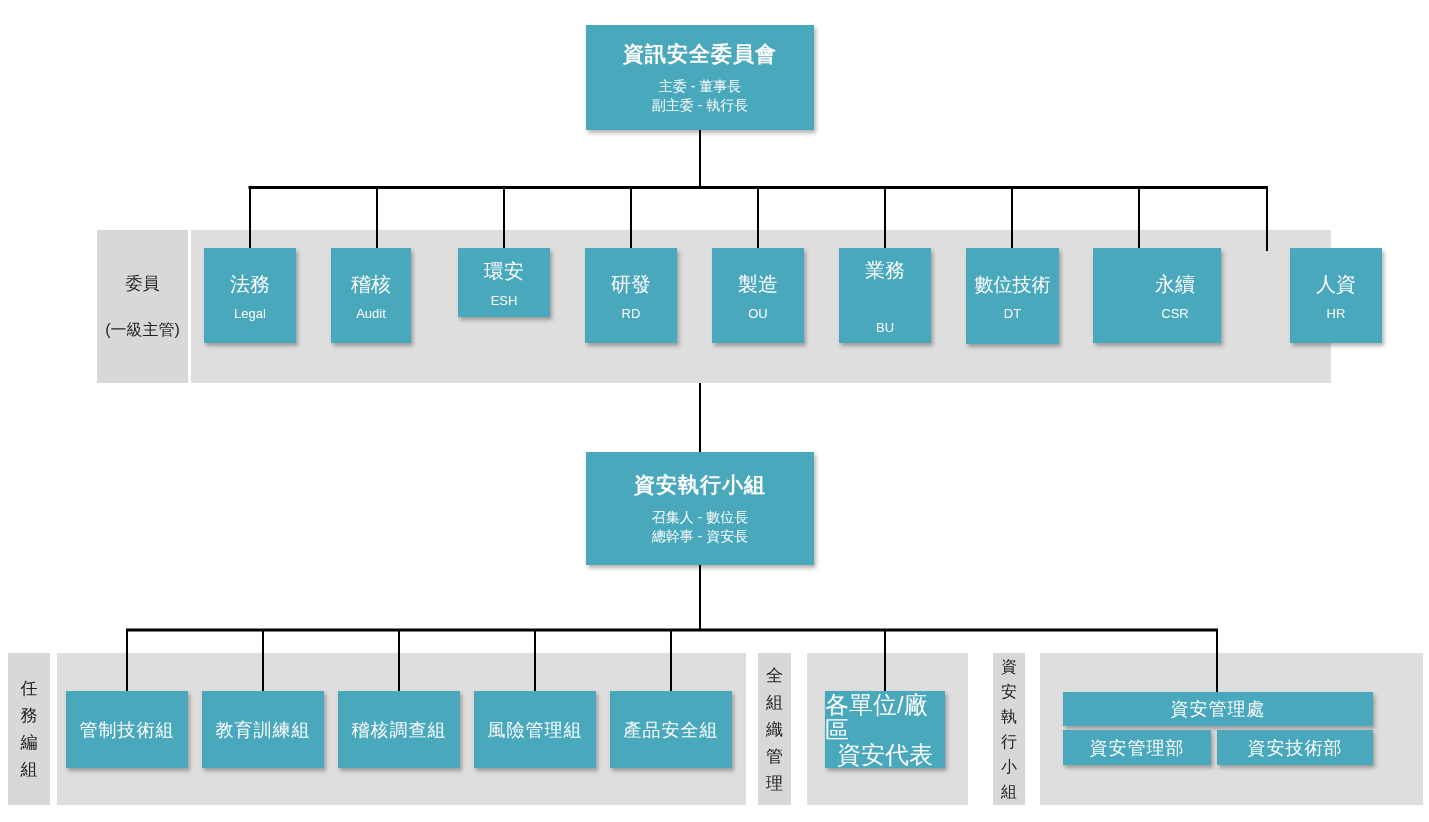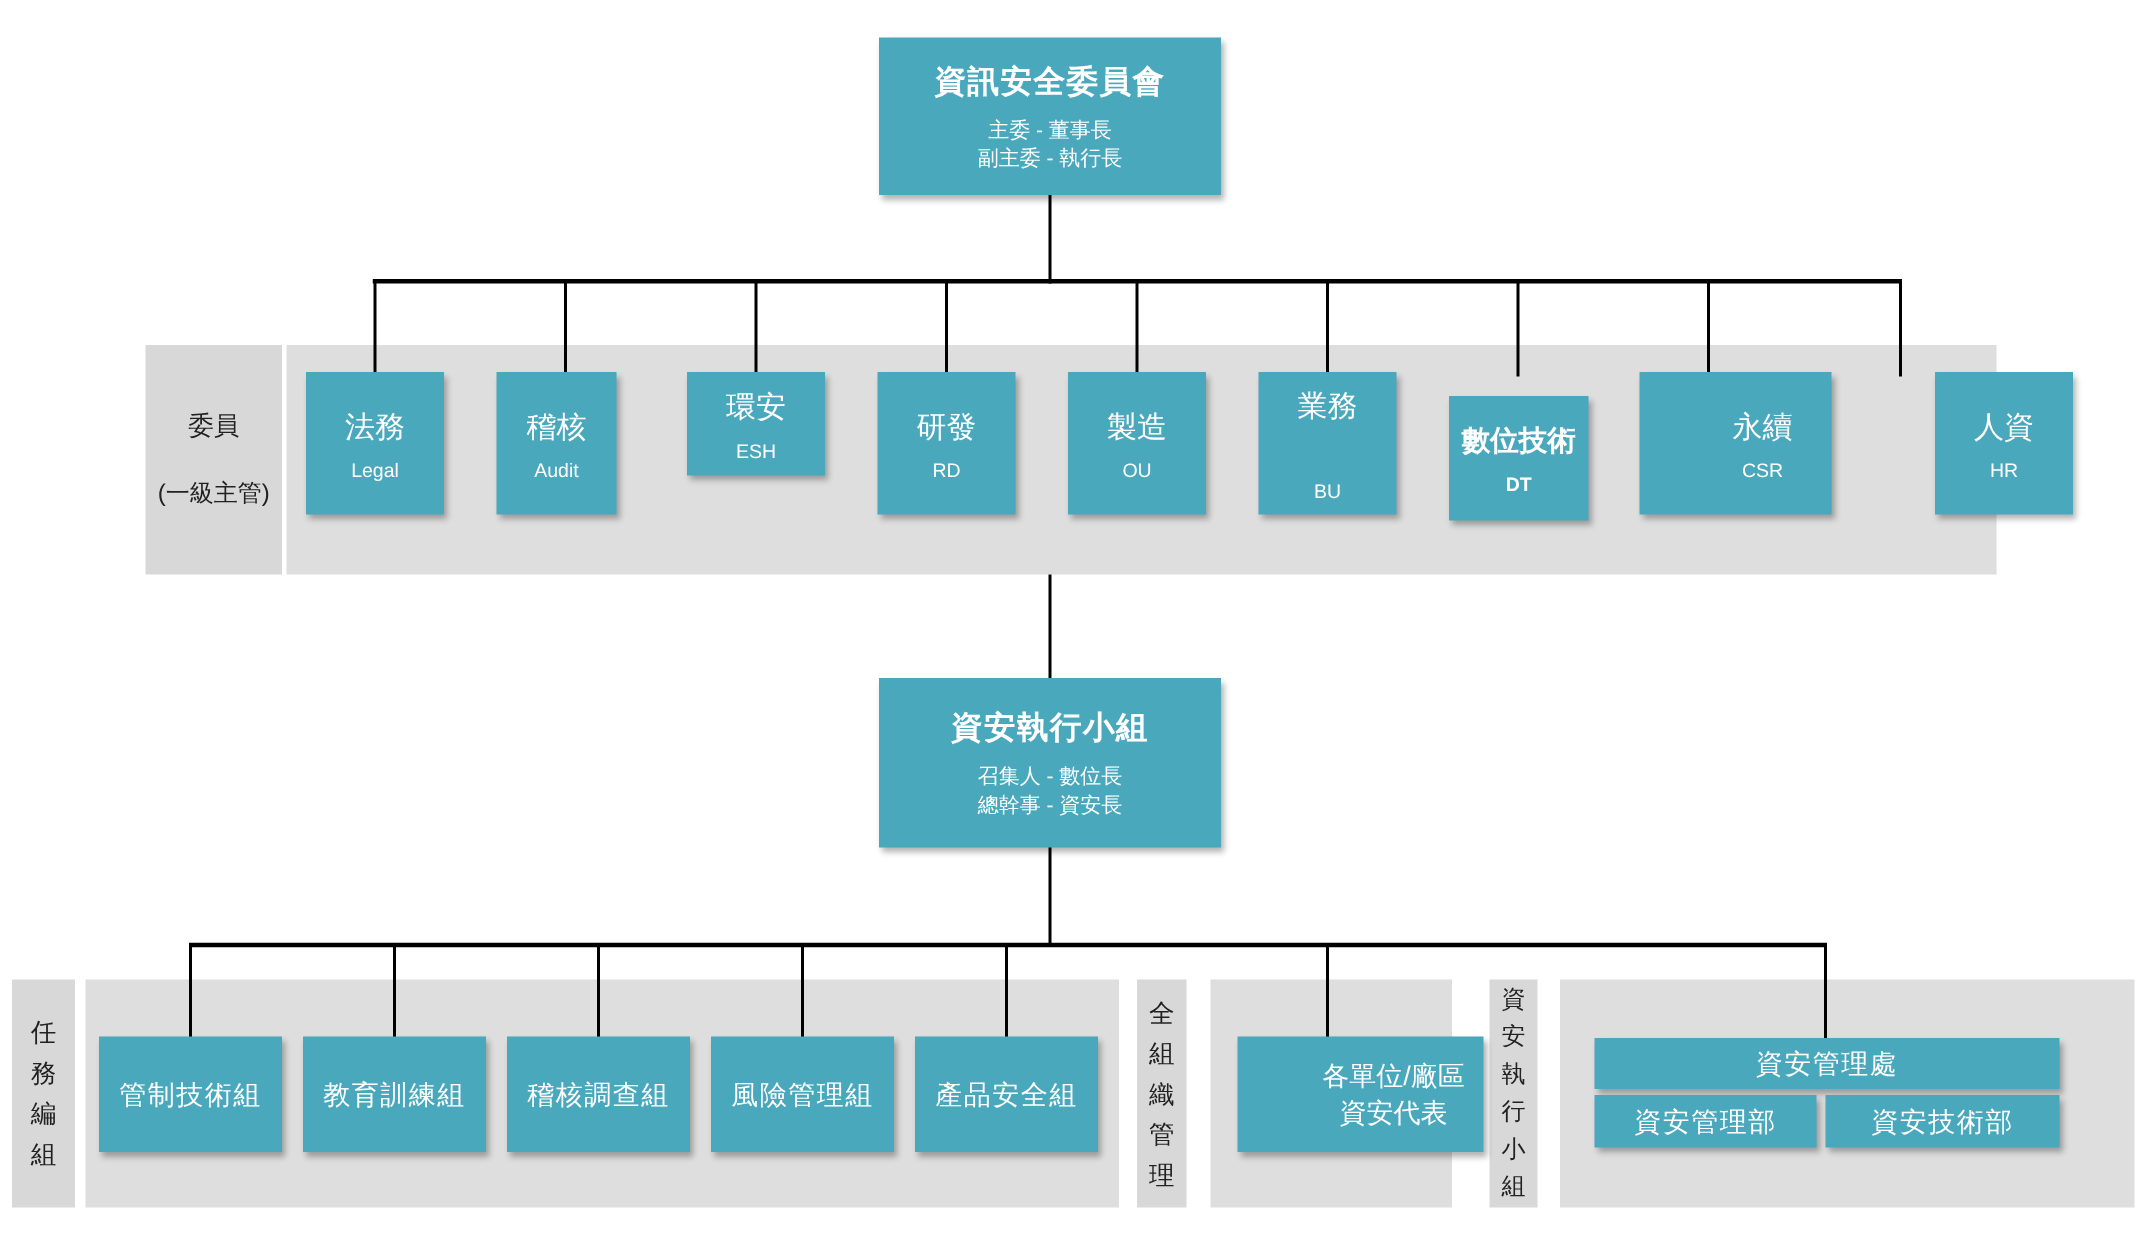--- a/index.html
+++ b/index.html
@@ -21,21 +21,21 @@
 
   
   .node{position:absolute;background:var(--teal,#4aa8bd);color:var(--text_light,#fff);
     z-index:3;display:flex;flex-direction:column;align-items:center;justify-content:center;
     box-shadow:2px 3px 4px rgba(0,0,0,0.30);}
   .node-title{font-size:21px;font-weight:bold;letter-spacing:1px;margin-bottom:9px;}
   .node-sub{font-size:14px;line-height:19px;}
   .member .m-zh{font-size:20px;margin-bottom:8px;white-space:nowrap;}
   .member .m-en{font-size:13px;}
   .task{font-size:18px;letter-spacing:1px;}
-  .rep{font-size:18px;line-height:25px;padding-left:44px;}
+  .rep{font-size:24px;line-height:25px;}
   .divbox{font-size:18px;letter-spacing:1px;}
 </style>
 </head>
 <body>
 
 <div class="canvas">
 
   <div class="side-label" style="left:97px;top:230px;width:91px;height:153px;">
     <div class="h-line">委員</div>
     <div class="h-line" style="font-size:16px;">(一級主管)</div>
@@ -111,21 +111,21 @@
     <div class="m-en">RD</div>
   </div>
   <div class="node member" style="left:712px;top:248px;width:92px;height:95px;">
     <div class="m-zh">製造</div>
     <div class="m-en">OU</div>
   </div>
   <div class="node member" style="left:839px;top:248px;width:92px;height:95px;gap:28px;">
     <div class="m-zh">業務</div>
     <div class="m-en">BU</div>
   </div>
-  <div class="node member" style="left:966px;top:264px;width:93px;height:83px;font-weight:bold;">
+  <div class="node member" style="left:966px;top:248px;width:93px;height:96px;">
     <div class="m-zh" style="font-size:19px;">數位技術</div>
     <div class="m-en">DT</div>
   </div>
   <div class="node member" style="left:1093px;top:248px;width:92px;height:95px;padding-left:36px;">
     <div class="m-zh">永續</div>
     <div class="m-en">CSR</div>
   </div>
   <div class="node member" style="left:1290px;top:248px;width:92px;height:95px;">
     <div class="m-zh">人資</div>
     <div class="m-en">HR</div>

